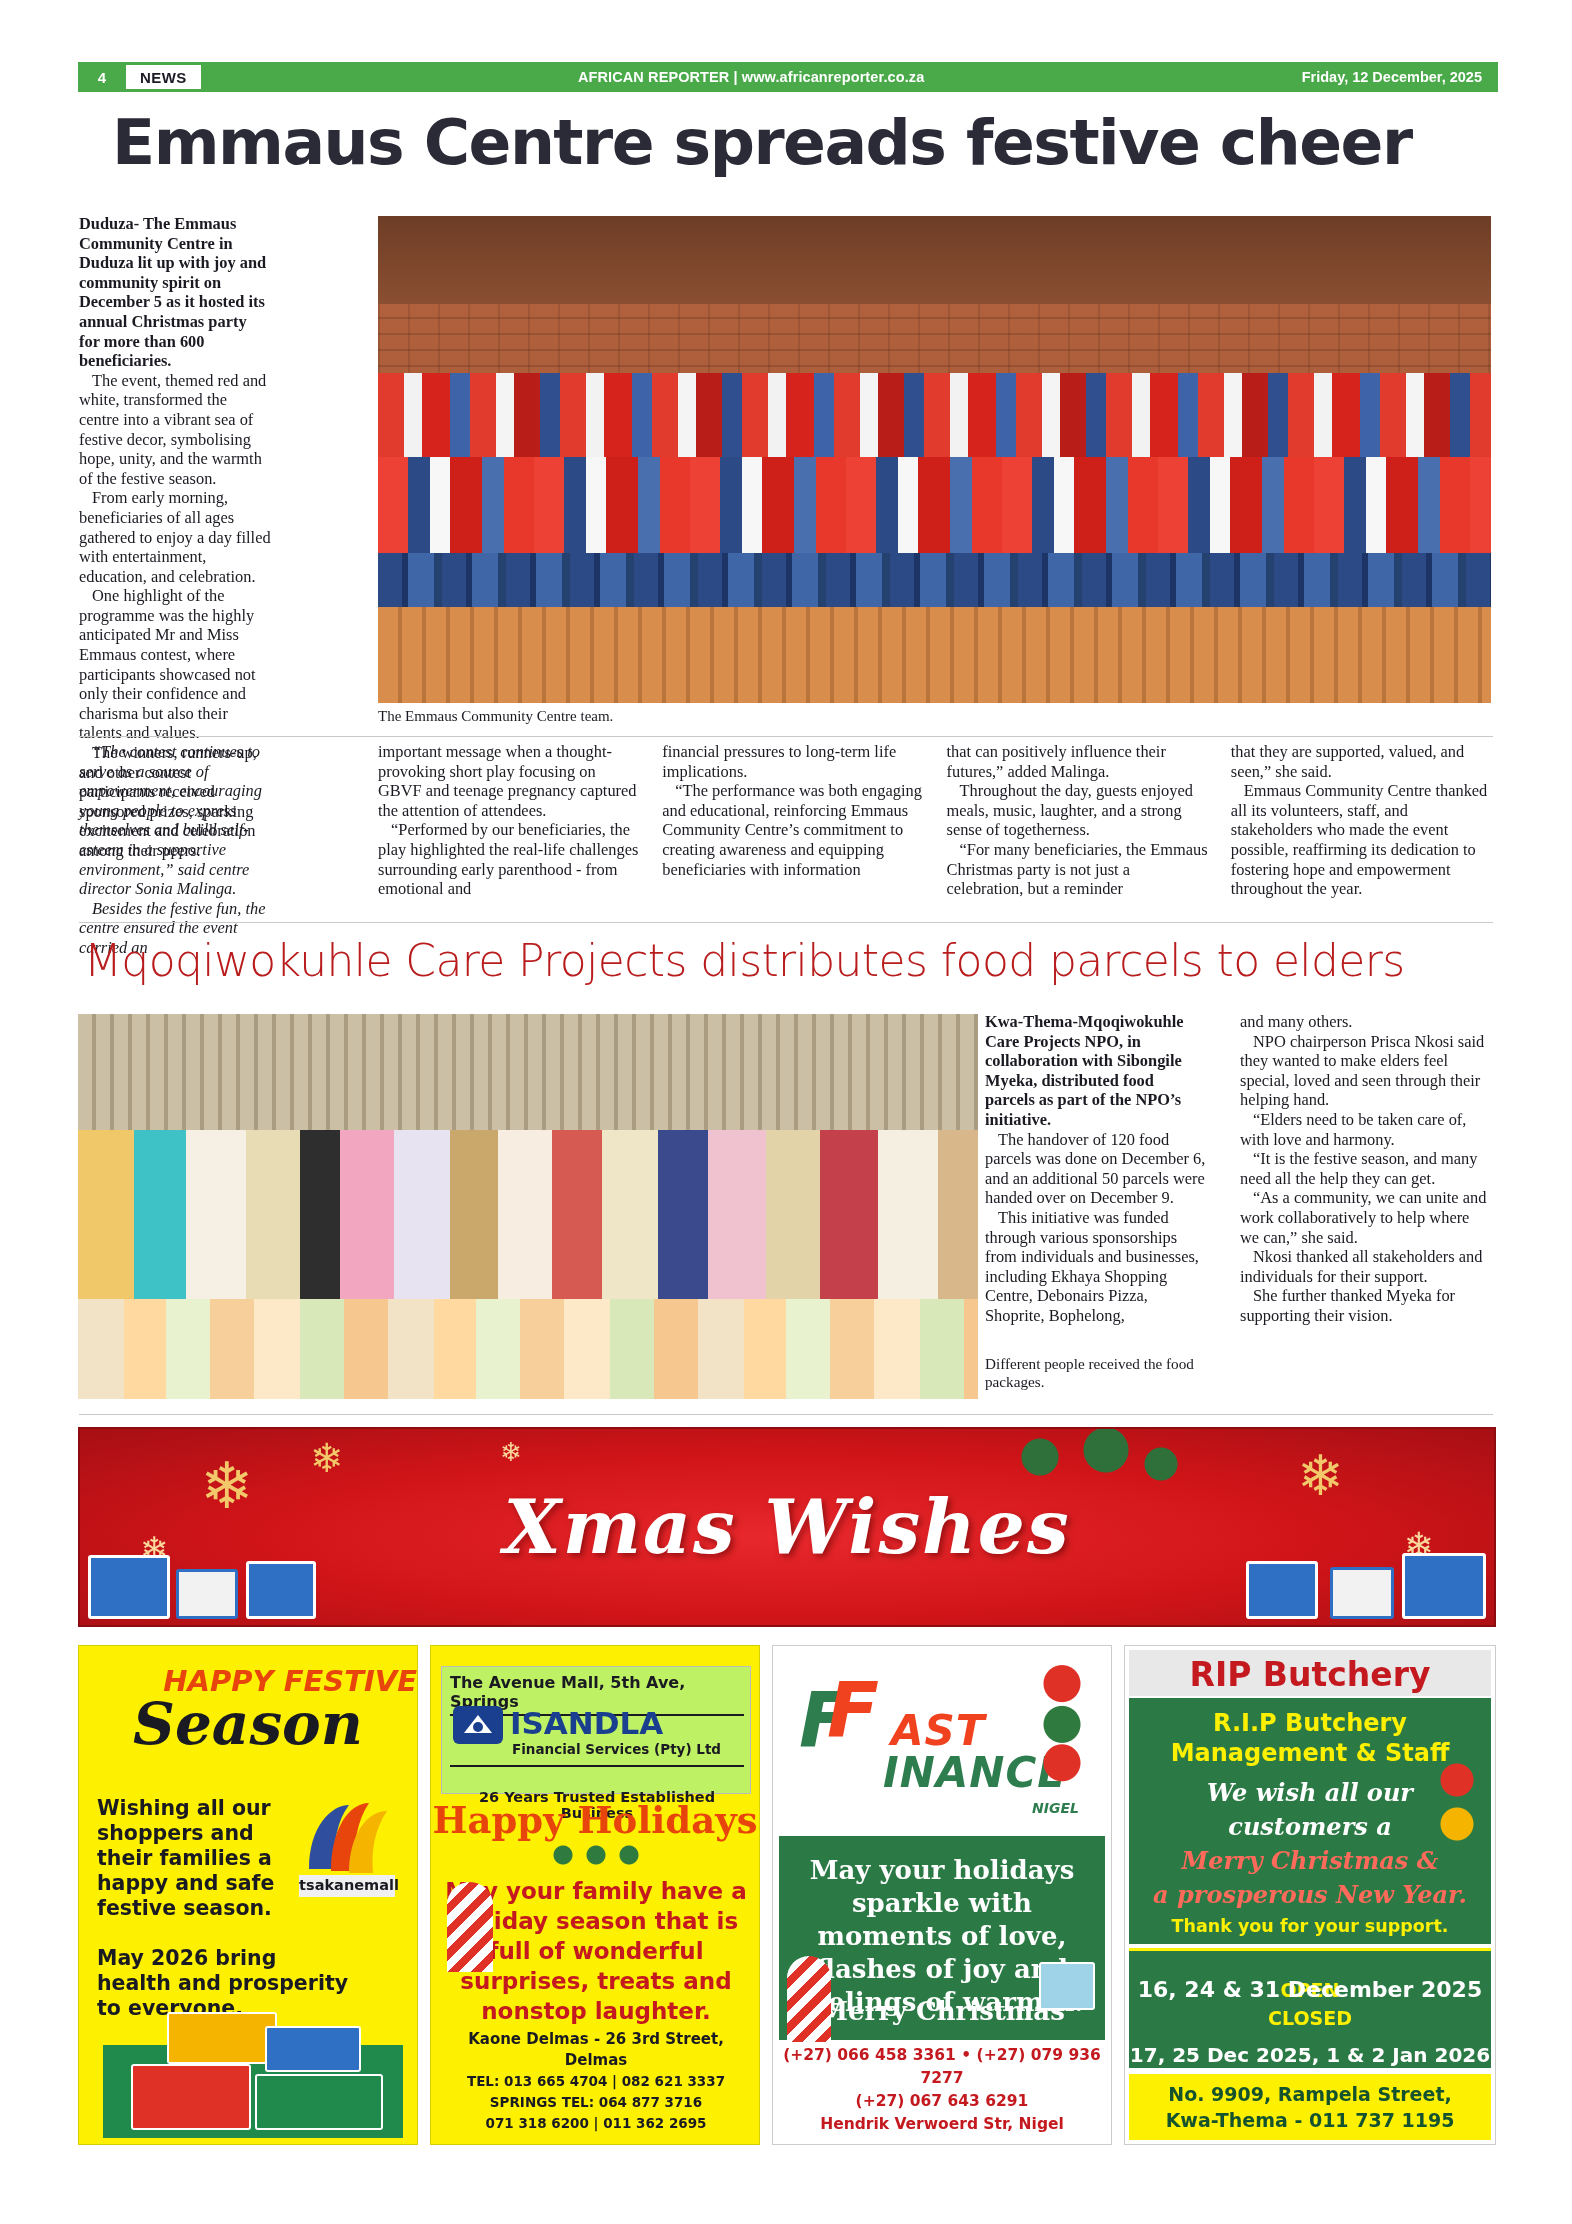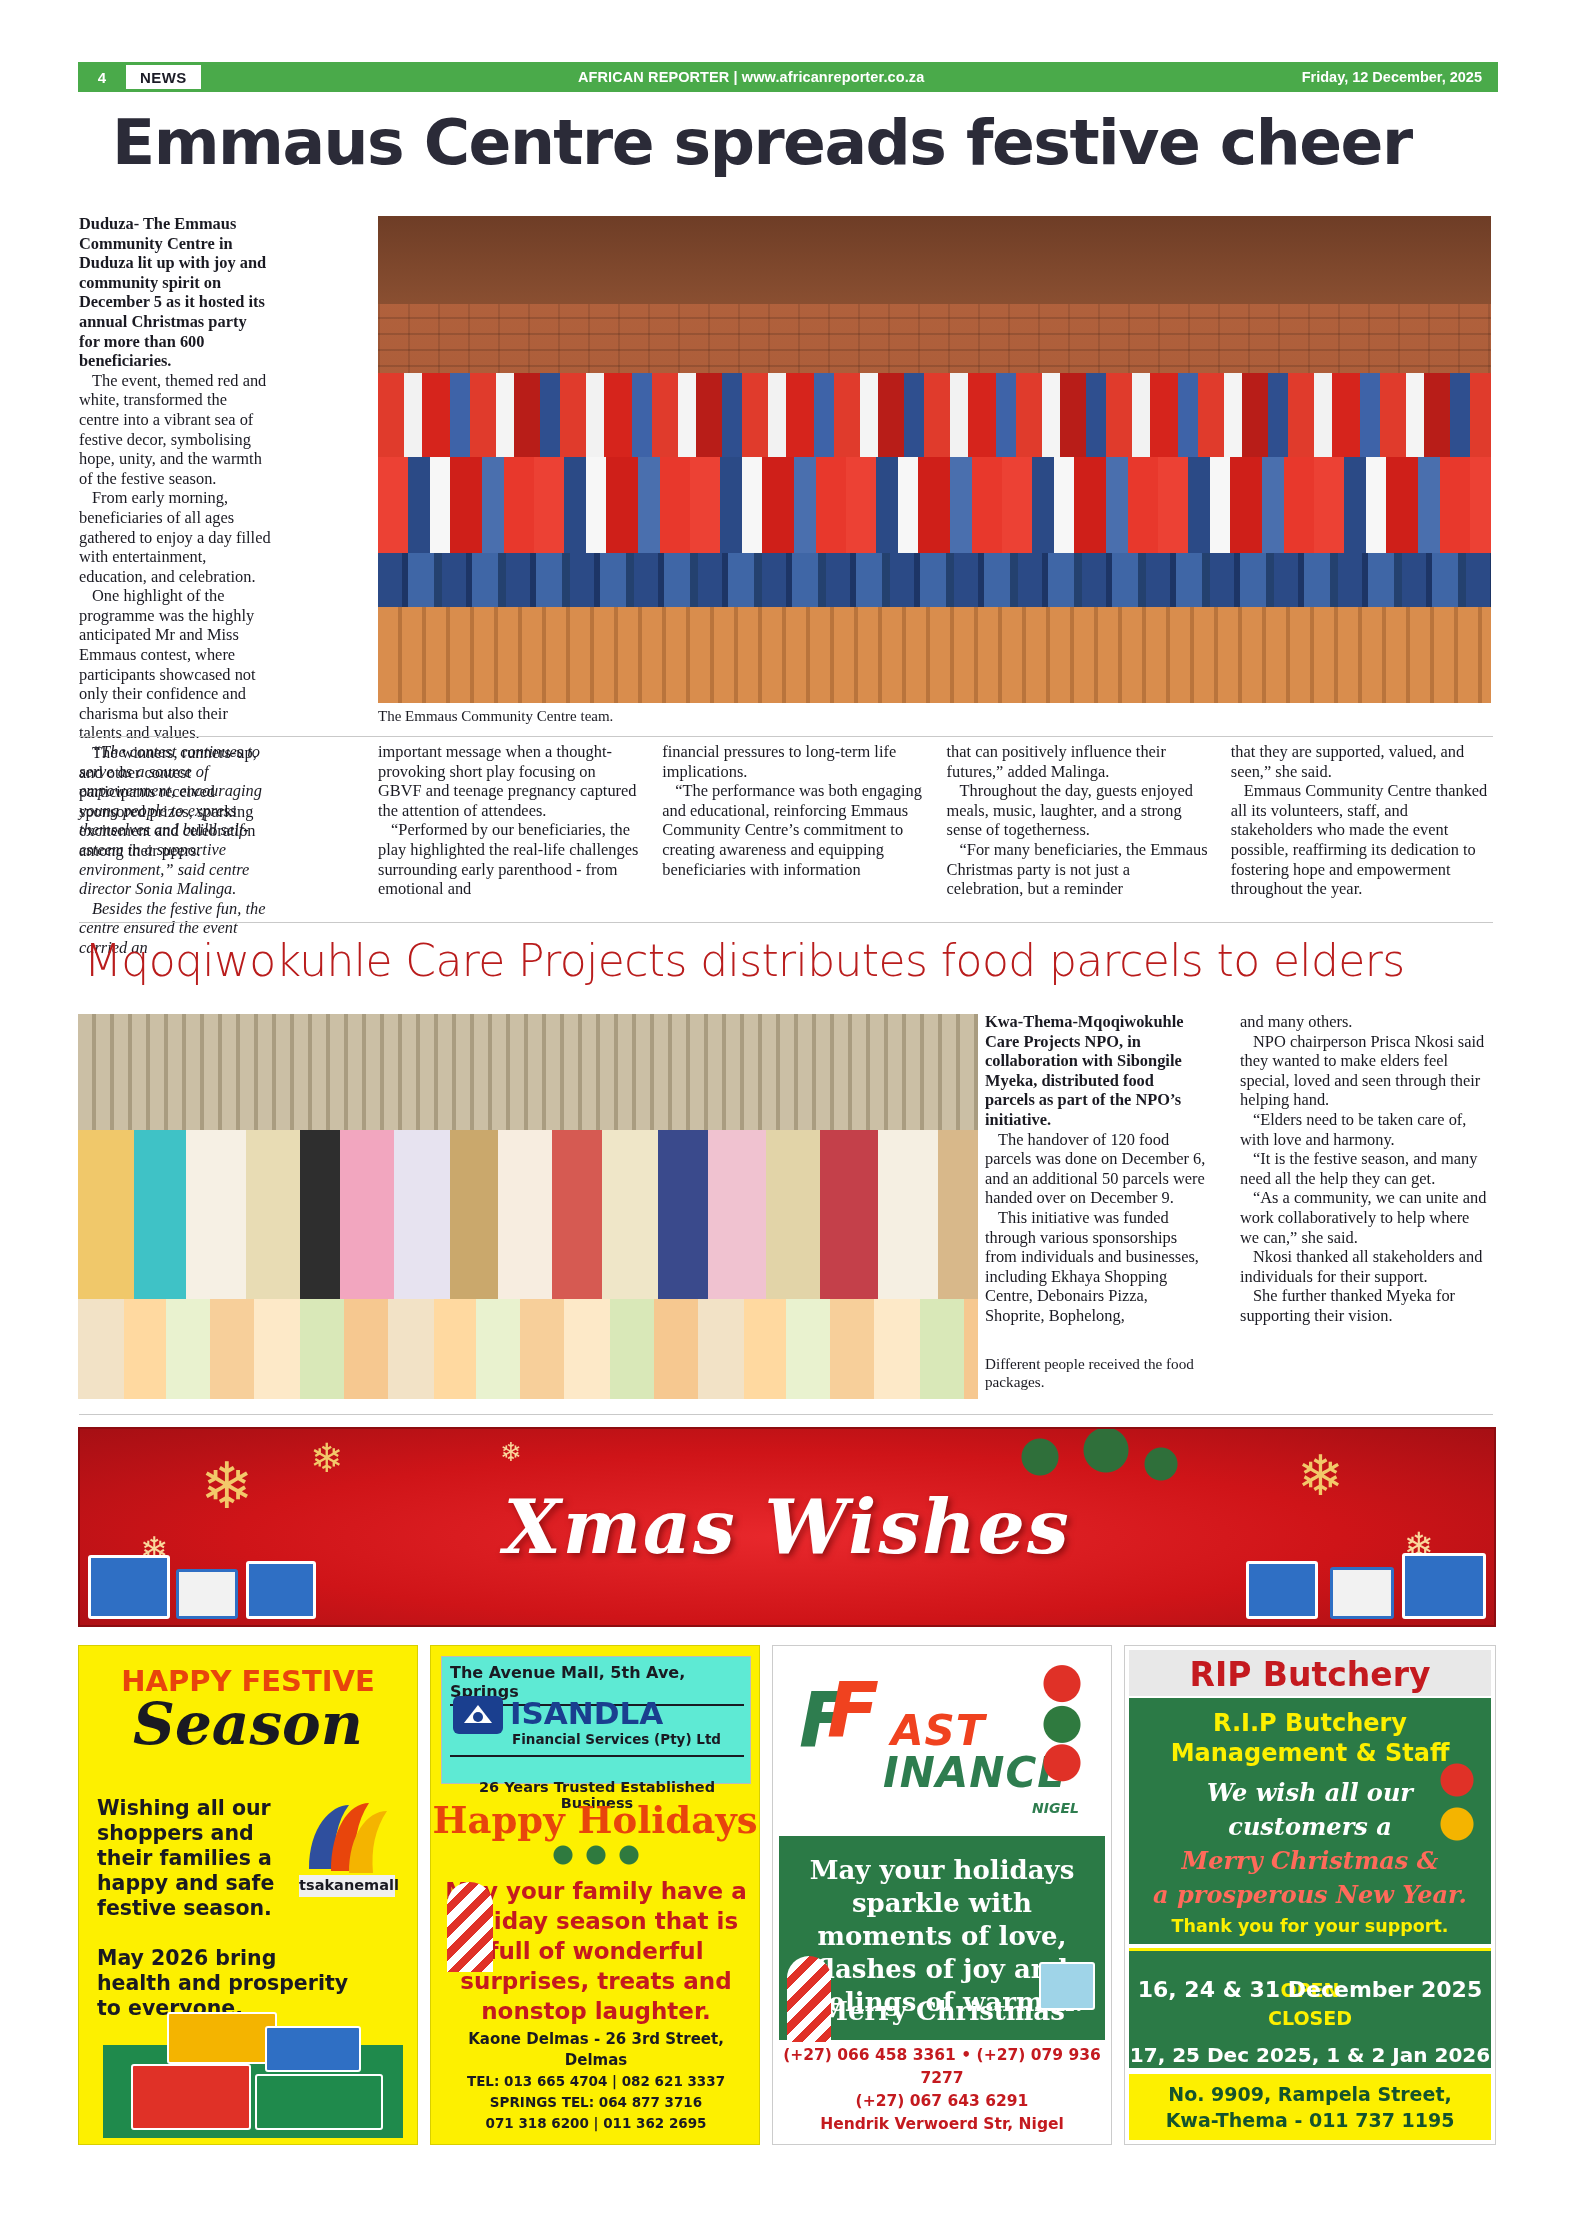--- a/index.html
+++ b/index.html
@@ -137,36 +137,36 @@
   
   .adrow { position:absolute; left:78px; top:1645px; width:1418px; height:500px; }
 
   .ad { position:absolute; top:0; height:500px; overflow:hidden; }
   .ad1 { left:0;    width:340px; background:#fdf000; border:1px solid #d8cf00;}
   .ad2 { left:352px; width:330px; background:#fdf000; border:1px solid #d8cf00;}
   .ad3 { left:694px; width:340px; background:#ffffff; border:1px solid #cccccc;}
   .ad4 { left:1046px;width:372px; background:#ffffff; border:1px solid #cccccc;}
 
   
-  .ad1-t1 { position:absolute; left:0; width:100%; top:18px; text-align:center;
-    font-family:"DejaVu Sans", sans-serif; font-weight:800; font-size:29px; color:#e8450c; }
+  .ad1-t1 { position:absolute; left:0; width:100%; top:18px; text-align:right;
+    font-family:"DejaVu Sans", sans-serif; font-weight:800; font-size:29px; color:#e8450c;font-style:italic; }
   .ad1-t2 { position:absolute; left:0; width:100%; top:44px; text-align:center;
     font-family:"DejaVu Serif", serif; font-style:italic; font-weight:700;
     font-size:58px; color:#1a1a22; }
   .ad1-body { position:absolute; left:18px; top:150px; width:215px;
     font-family:"DejaVu Sans", sans-serif; font-weight:700; font-size:20.5px;
     line-height:25px; color:#1a1a22; }
   .ad1-body2 { position:absolute; left:18px; top:300px; width:260px;
     font-family:"DejaVu Sans", sans-serif; font-weight:700; font-size:20.5px;
     line-height:25px; color:#1a1a22; }
   .ad1-logo { position:absolute; right:16px; top:145px; width:110px; height:120px; }
 
   
-  .ad2-head { position:absolute; left:10px; top:10px; width:310px; height:128px;
-    background:#5eead4; border:1px solid #bbb; }
+  .ad2-head { position:absolute; left:10px; top:20px; width:310px; height:128px;
+    background:#bef264; border:1px solid #bbb; }
   .ad2-addr { position:absolute; left:8px; top:6px; width:294px; text-align:left;
     font-family:"DejaVu Sans", sans-serif; font-weight:600; font-size:16px; color:#1a1a22;
     border-bottom:2px solid #1a1a22; padding-bottom:3px;}
   .ad2-brand { position:absolute; left:68px; top:38px;
     font-family:"DejaVu Sans", sans-serif; font-weight:800; font-size:31px; color:#1a3f8f;}
   .ad2-sub { position:absolute; left:70px; top:74px;
     font-family:"DejaVu Sans", sans-serif; font-weight:600; font-size:13.5px; color:#1a1a22;}
   .ad2-trust { position:absolute; left:8px; top:98px; width:294px; text-align:center;
     font-family:"DejaVu Sans", sans-serif; font-weight:800; font-size:14.5px; color:#1a1a22;
     border-top:2px solid #1a1a22; padding-top:22px;}

